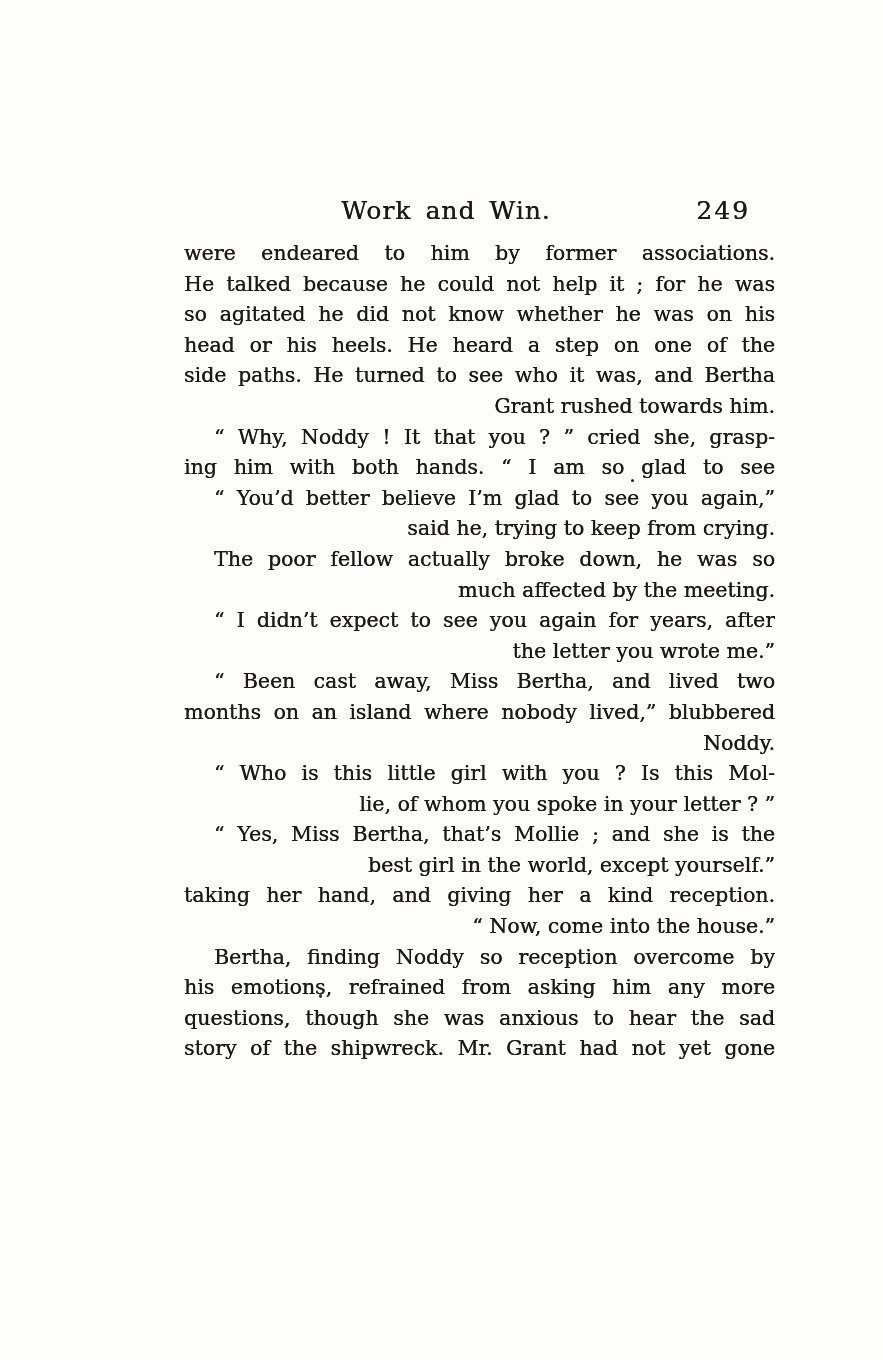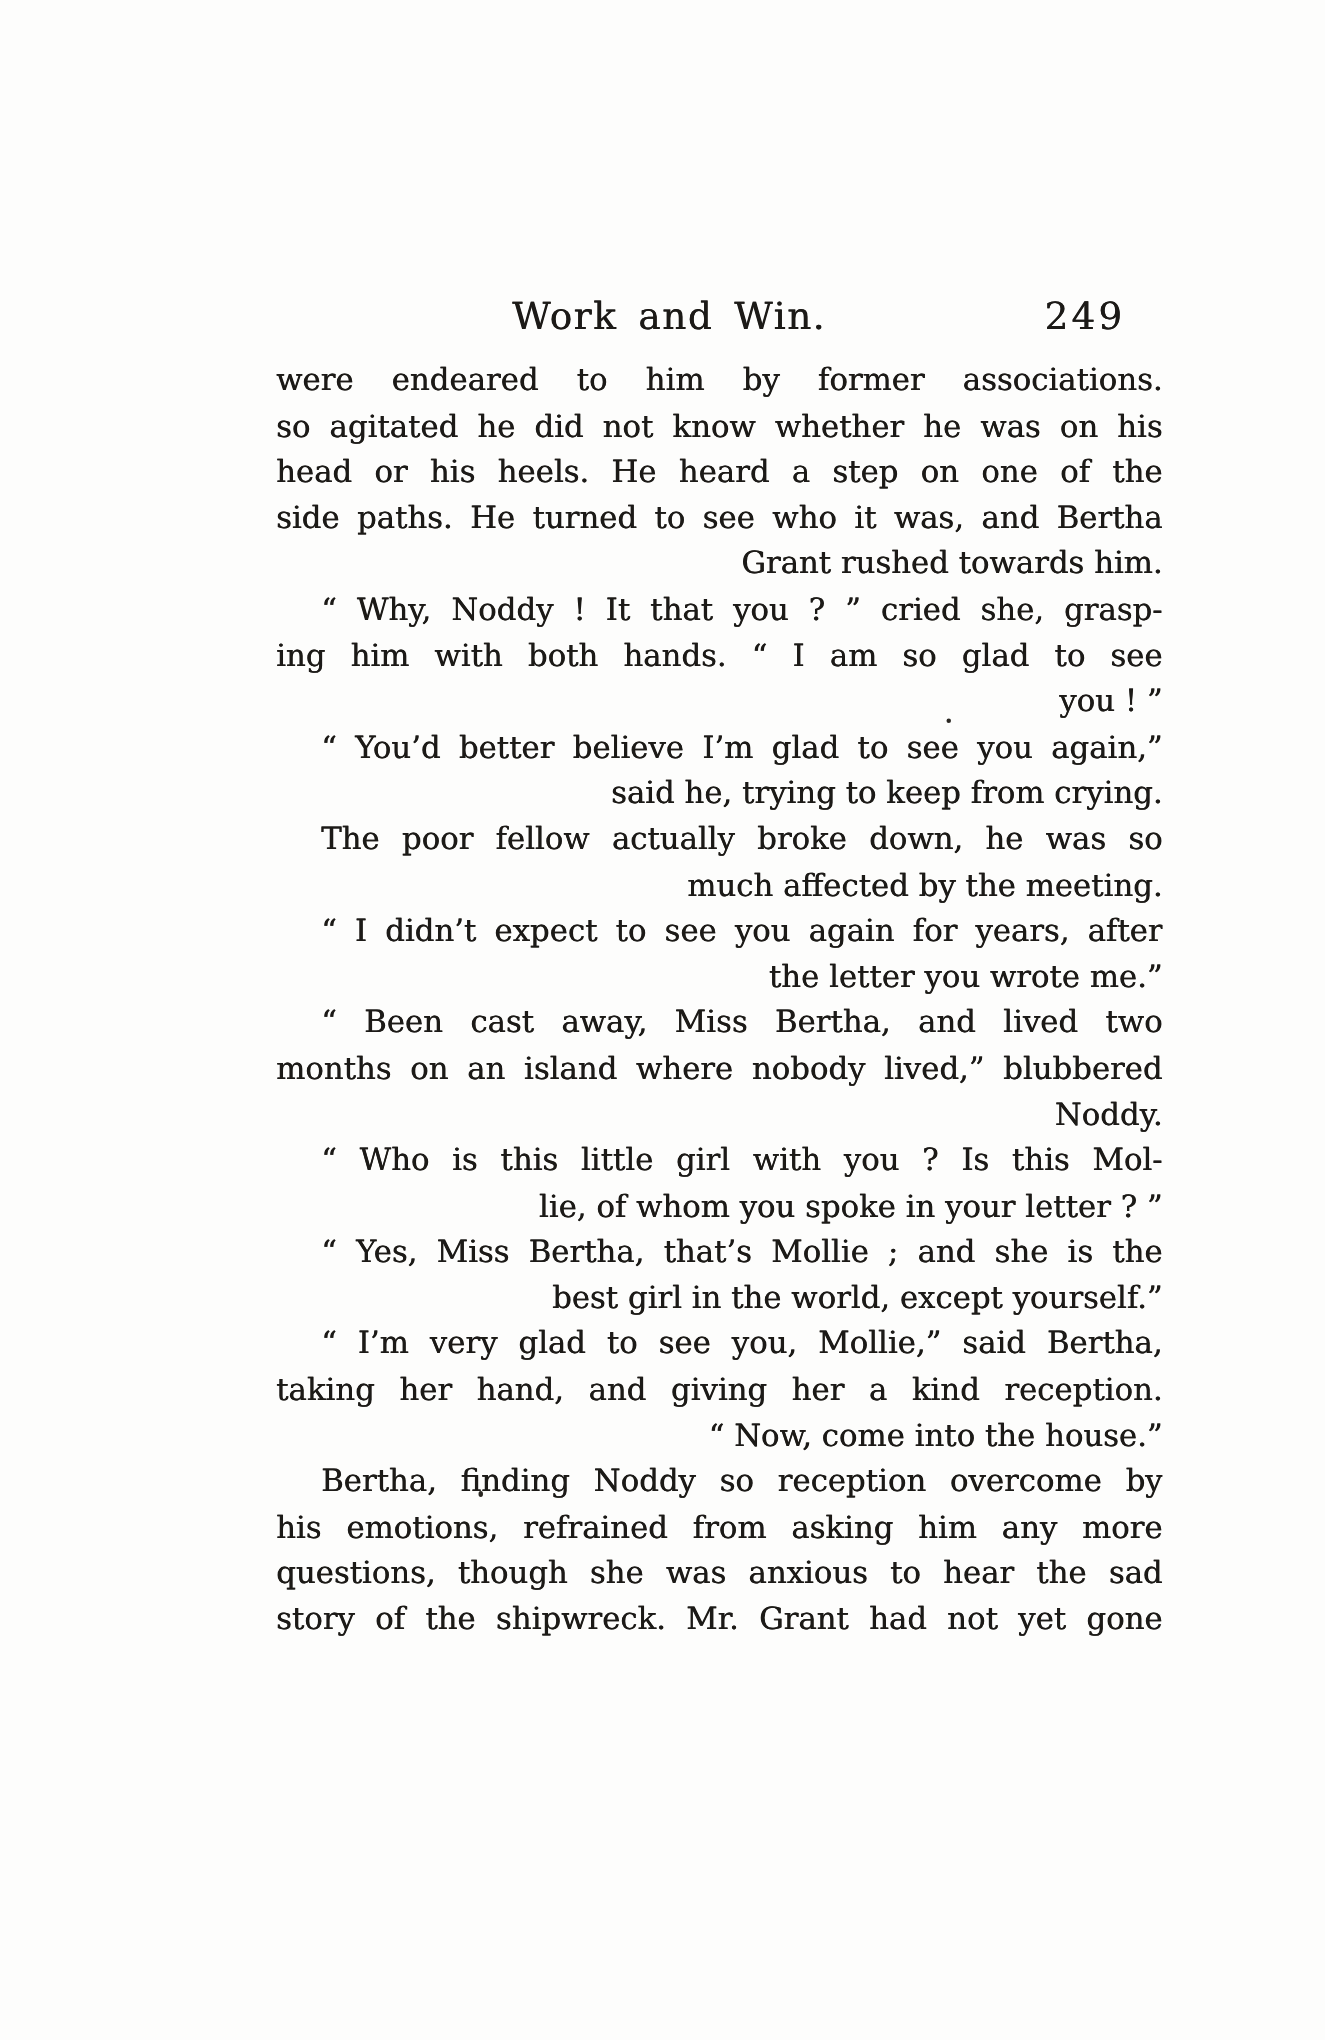--- a/index.html
+++ b/index.html
@@ -76,29 +76,29 @@
 
 <div class="page">
   <div class="running-header">
     <span class="header-title">Work and Win.</span>
     <span class="page-number">249</span>
   </div>
 
   <div class="body-text">
       <div class="paragraph">
         <div class="line j">were endeared to him by former associations.</div>
+        <div class="line j">He talked because he could not help it ; for he was</div>
         <div class="line j">so agitated he did not know whether he was on his</div>
         <div class="line j">head or his heels. He heard a step on one of the</div>
         <div class="line j">side paths. He turned to see who it was, and Bertha</div>
         <div class="line">Grant rushed towards him.</div>
       </div>
       <div class="paragraph">
         <div class="line j ind">“ Why, Noddy !  It that you ? ” cried she, grasp-</div>
         <div class="line j">ing him with both hands. “ I am so glad to see</div>
-        <div class="line">you ! ”</div>
       </div>
       <div class="paragraph">
         <div class="line j ind">“ You’d better believe I’m glad to see you again,”</div>
         <div class="line">said he, trying to keep from crying.</div>
       </div>
       <div class="paragraph">
         <div class="line j ind">The poor fellow actually broke down, he was so</div>
         <div class="line">much affected by the meeting.</div>
       </div>
       <div class="paragraph">
@@ -112,21 +112,20 @@
       </div>
       <div class="paragraph">
         <div class="line j ind">“ Who is this little girl with you ?  Is this Mol-</div>
         <div class="line">lie, of whom you spoke in your letter ? ”</div>
       </div>
       <div class="paragraph">
         <div class="line j ind">“ Yes, Miss Bertha, that’s Mollie ; and she is the</div>
         <div class="line">best girl in the world, except yourself.”</div>
       </div>
       <div class="paragraph">
-        <div class="line j ind">“ I’m very glad to see you, Mollie,” said Bertha,</div>
         <div class="line j">taking her hand, and giving her a kind reception.</div>
         <div class="line">“ Now, come into the house.”</div>
       </div>
       <div class="paragraph">
         <div class="line j ind">Bertha, finding Noddy so reception overcome by</div>
         <div class="line j">his emotions, refrained from asking him any more</div>
         <div class="line j">questions, though she was anxious to hear the sad</div>
         <div class="line j">story of the shipwreck. Mr. Grant had not yet gone</div>
       </div>
     </div>

